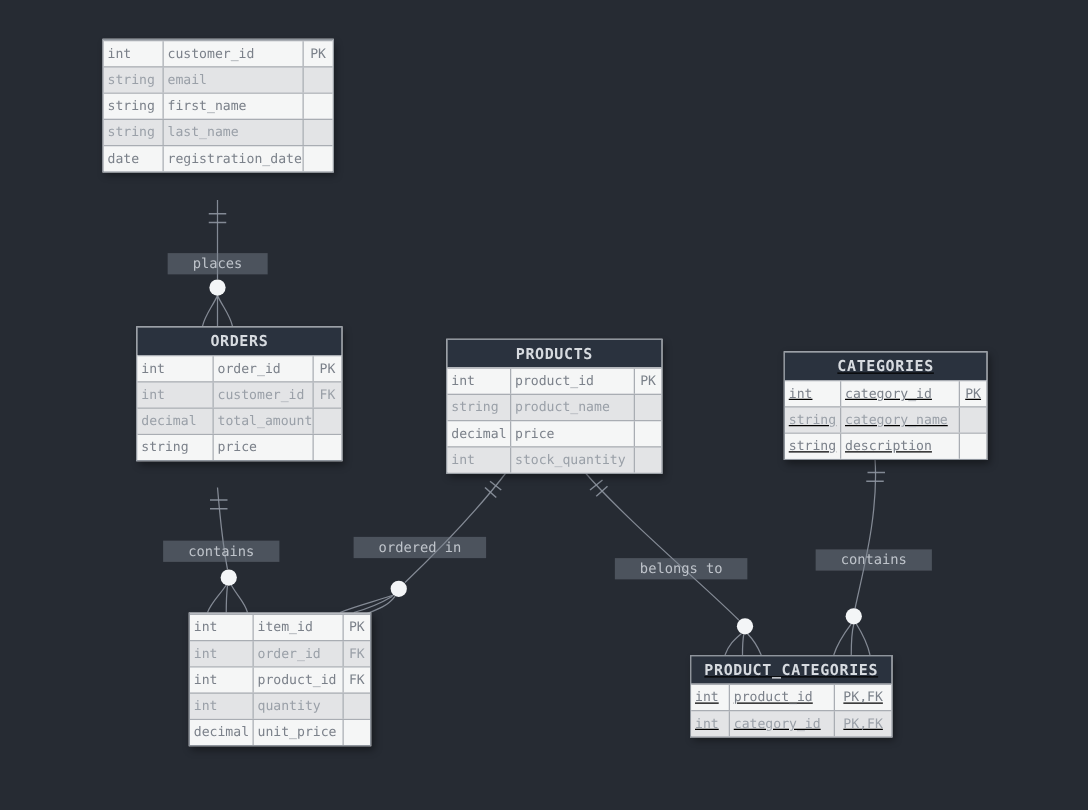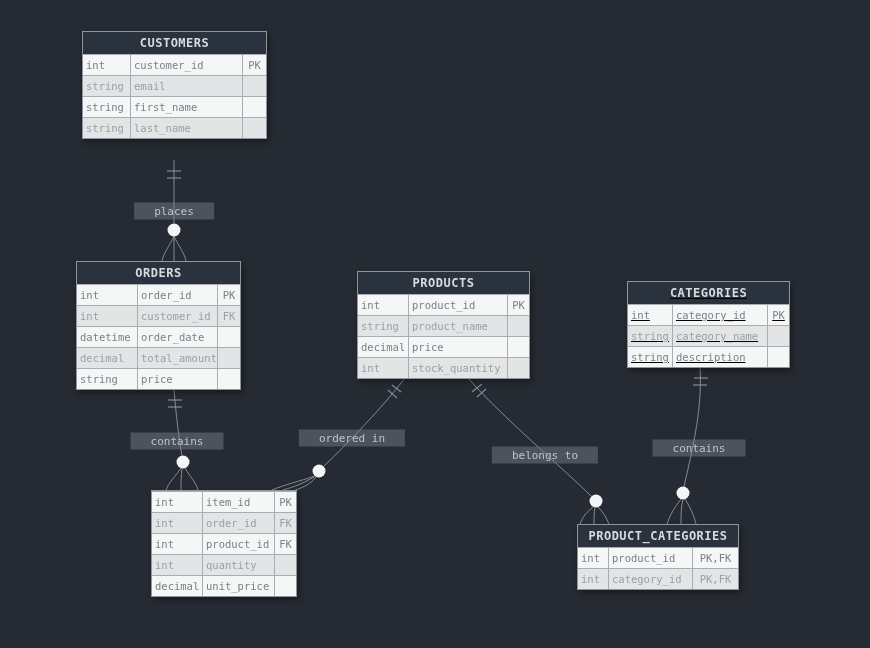--- a/index.html
+++ b/index.html
@@ -82,63 +82,60 @@
         <path d="M700,367 C703,412 690,458 684,487" class="rel-line"></path>
         <line x1="694" y1="378" x2="708" y2="378" class="rel-tick"></line>
         <line x1="693" y1="385" x2="707" y2="385" class="rel-tick"></line>
         <path d="M681,499 C675,507 670,514 667,524" class="rel-line"></path>
         <path d="M683,499.5 C681,507 681,515 681,524" class="rel-line"></path>
         <path d="M685,499 C690,507 694,515 696,524" class="rel-line"></path>
         <circle cx="683" cy="493" r="6.5" class="rel-dot"></circle>
       </g>
     </svg>
 <div class="entity" style="left: 82px; top: 31px; width: 183px; --tc: 48px; --kc: 23px;">
-      <div class="entity-header">
-        <span>CUSTOMERS</span>
-      </div>
       <div class="entity-row">
         <span class="cell ct">int</span>
         <span class="cell cn">customer_id</span>
         <span class="cell ck">PK</span>
       </div>
       <div class="entity-row alt">
         <span class="cell ct">string</span>
         <span class="cell cn">email</span>
         <span class="cell ck"></span>
       </div>
       <div class="entity-row">
         <span class="cell ct">string</span>
         <span class="cell cn">first_name</span>
         <span class="cell ck"></span>
       </div>
       <div class="entity-row alt">
         <span class="cell ct">string</span>
         <span class="cell cn">last_name</span>
         <span class="cell ck"></span>
       </div>
-    </div>
-    <div class="entity" style="left: 76px; top: 261px; width: 163px; --tc: 61px; --kc: 22px;">
+      <div class="entity-row">
+        <span class="cell ct">date</span>
+        <span class="cell cn">registration_date</span>
+        <span class="cell ck"></span>
+      </div>
+    </div>
+    <div class="entity" style="left: 109px; top: 261px; width: 163px; --tc: 61px; --kc: 22px;">
       <div class="entity-header">
         <span>ORDERS</span>
       </div>
       <div class="entity-row">
         <span class="cell ct">int</span>
         <span class="cell cn">order_id</span>
         <span class="cell ck">PK</span>
       </div>
       <div class="entity-row alt">
         <span class="cell ct">int</span>
         <span class="cell cn">customer_id</span>
         <span class="cell ck">FK</span>
       </div>
-      <div class="entity-row">
-        <span class="cell ct">datetime</span>
-        <span class="cell cn">order_date</span>
-        <span class="cell ck"></span>
-      </div>
       <div class="entity-row alt">
         <span class="cell ct">decimal</span>
         <span class="cell cn">total_amount</span>
         <span class="cell ck"></span>
       </div>
       <div class="entity-row">
         <span class="cell ct">string</span>
         <span class="cell cn">price</span>
         <span class="cell ck"></span>
       </div>
@@ -208,33 +205,33 @@
         <span class="cell ct">int</span>
         <span class="cell cn">quantity</span>
         <span class="cell ck"></span>
       </div>
       <div class="entity-row">
         <span class="cell ct">decimal</span>
         <span class="cell cn">unit_price</span>
         <span class="cell ck"></span>
       </div>
     </div>
-    <div class="entity" style="left: 577px; top: 524px; width: 160px; --tc: 31px; --kc: 45px;">
+    <div class="entity" style="left: 552px; top: 524px; width: 160px; text-decoration: underline; --tc: 31px; --kc: 45px;">
       <div class="entity-header">
         <span>PRODUCT_CATEGORIES</span>
       </div>
       <div class="entity-row">
         <span class="cell ct">int</span>
         <span class="cell cn">product_id</span>
         <span class="cell ck">PK,FK</span>
       </div>
       <div class="entity-row alt">
         <span class="cell ct">int</span>
         <span class="cell cn">category_id</span>
         <span class="cell ck">PK,FK</span>
       </div>
     </div>
     <div class="rel-label" style="left: 174px; top: 211px;">places</div>
     <div class="rel-label" style="left: 177px; top: 441px;">contains</div>
-    <div class="rel-label" style="left: 352px; top: 438px;">ordered in</div>
+    <div class="rel-label" style="left: 336px; top: 438px;">ordered in</div>
     <div class="rel-label" style="left: 545px; top: 455px;">belongs to</div>
     <div class="rel-label" style="left: 699px; top: 448px;">contains</div>
   </div>
 
 </body></html>

